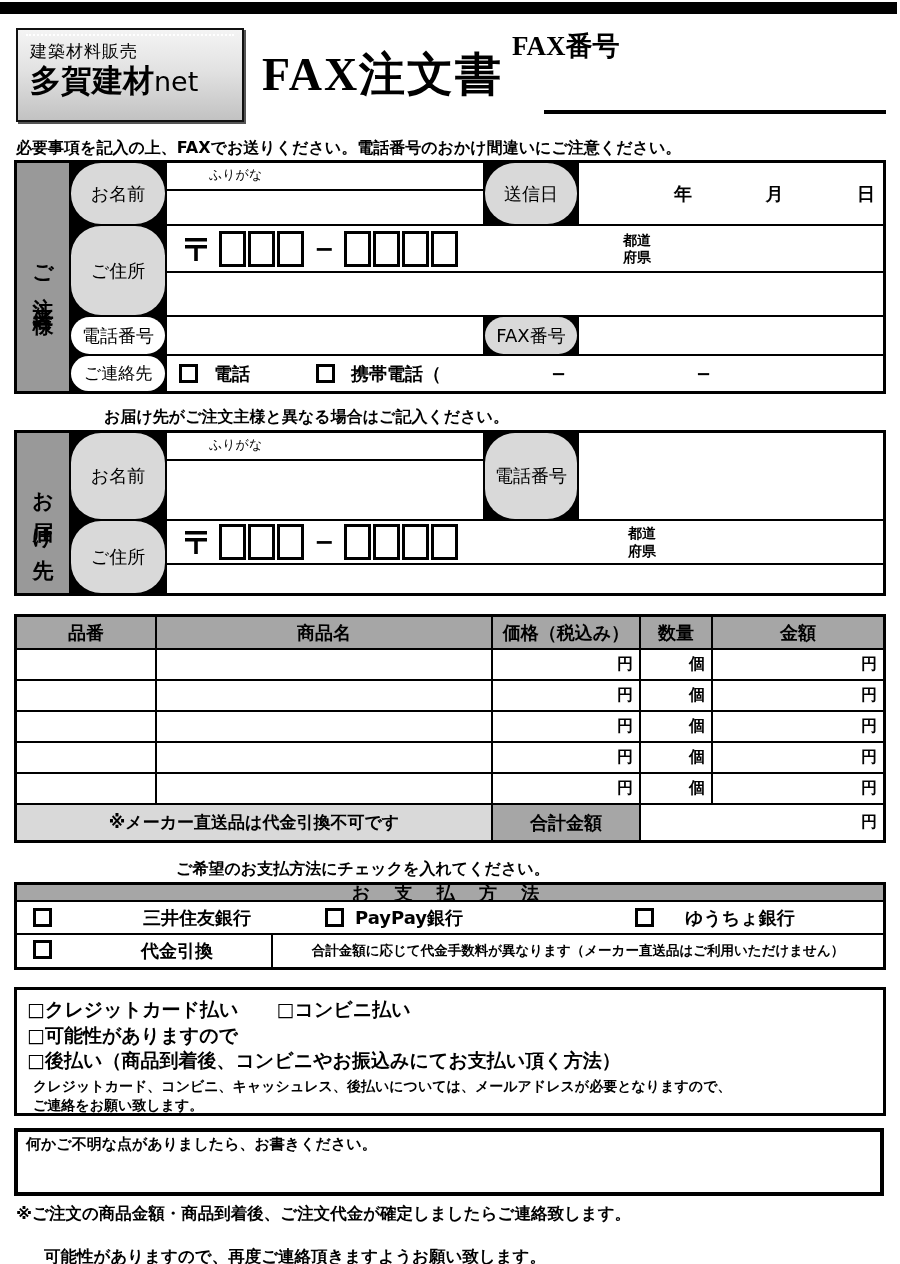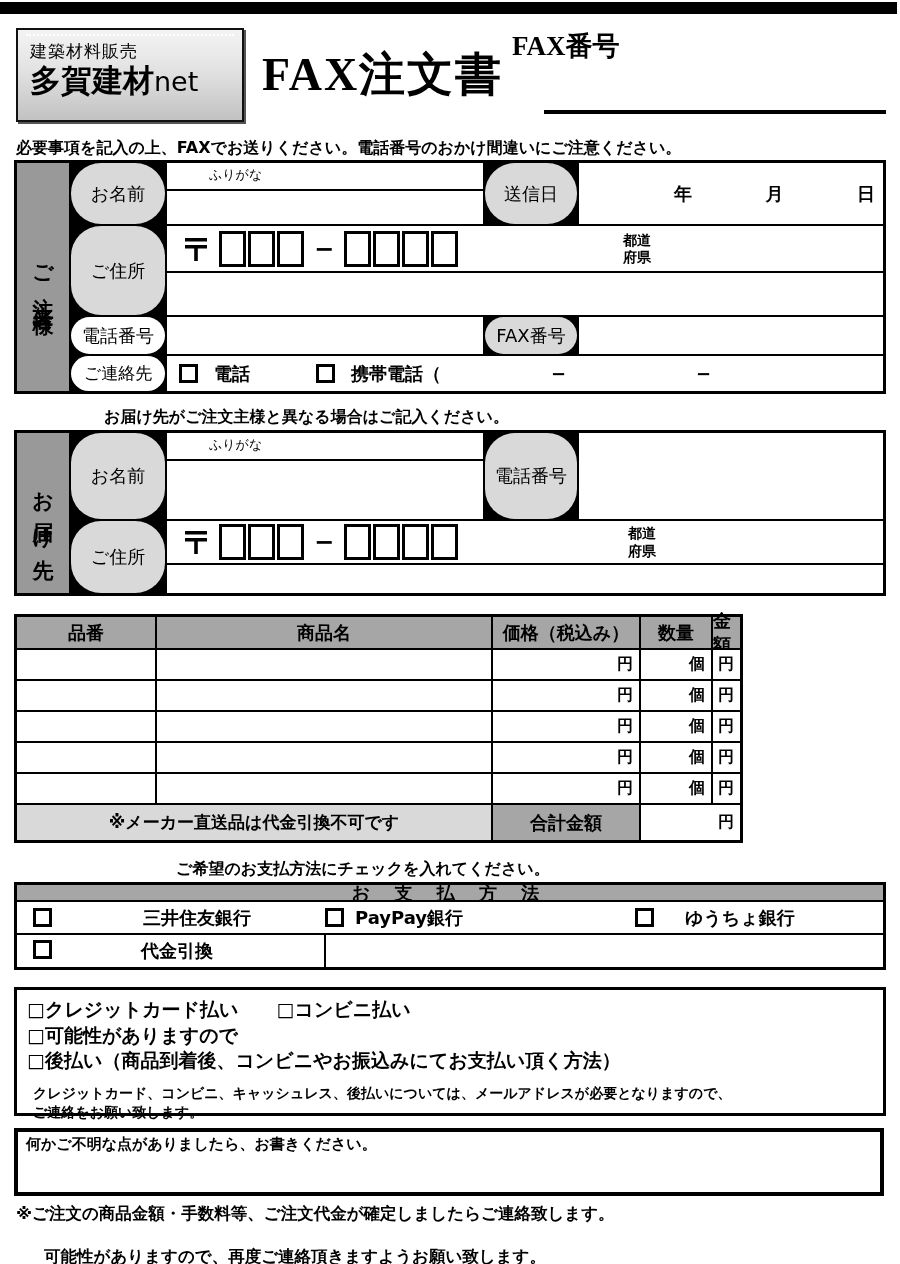--- a/index.html
+++ b/index.html
@@ -54,51 +54,51 @@
   .postal-cell { position:relative; display:flex; align-items:center; padding-left:18px; }
   .pbox { width:27px; height:36px; border:3px solid #000; background:#fff; margin-right:2px; }
   .pdash { font-size:24px; font-weight:bold; margin:0 10px 0 8px; }
   .pref { position:absolute; top:50%; transform:translateY(-50%); width:120px;
     text-align:center; font-size:14px; font-weight:bold; line-height:1.25; }
 
   .cb { display:inline-block; width:19px; height:19px; border:3px solid #000; background:#fff; flex:none; }
   .contact-cell { display:flex; align-items:center; font-size:18px; font-weight:bold; }
 
   
-  #product-table { left:14px; top:614px; width:729px;
+  #product-table { left:14px; top:614px; width:872px;
     grid-template-columns:138px 334px 146px 70px 1fr;
     grid-template-rows:31px 29px 29px 29px 29px 29px 35px; }
   .ph { font-size:18px; font-weight:bold; }
   .unit { display:flex; align-items:center; justify-content:flex-end; padding-right:6px;
     font-size:16px; font-weight:bold; }
   .pnote { font-size:17px; font-weight:bold; }
 
   .caption { font-size:16px; font-weight:bold; }
 
   
   #payment-table { left:14px; top:882px; width:872px; border:3px solid #000; background:#fff; }
   .pay-header { height:17px; background:#a6a6a6; border-bottom:2px solid #000;
     display:flex; align-items:center; justify-content:center;
     font-size:18px; font-weight:bold; letter-spacing:9px; }
   .pay-row1 { position:relative; height:33px; border-bottom:2px solid #000; }
   .pay-row1 .cb { position:absolute; top:6px; }
   .pay-row2 { display:flex; height:32px; }
-  .cod-cell { position:relative; width:309px; border-right:2px solid #000; flex:none; }
+  .cod-cell { position:relative; width:256px; border-right:2px solid #000; flex:none; }
   .cod-cell .cb { position:absolute; left:16px; top:5px; }
   .cod-label { position:absolute; left:70px; width:180px; top:4px; text-align:center;
     font-size:18px; font-weight:bold; }
   .cod-note { flex:1; display:flex; align-items:center; justify-content:center;
     font-size:13.5px; font-weight:bold; white-space:nowrap; }
   .bank-label { position:absolute; top:4px; font-size:18px; font-weight:bold; }
 
   #payment-extra { left:14px; top:987px; width:872px; height:129px; border:3px solid #000;
     padding:7px 12px 0 10px; }
   .pex-line { font-size:19px; font-weight:bold; line-height:1.35; }
   .pex-line1 { display:flex; gap:38px; }
-  .pex-note { font-size:14px; font-weight:bold; line-height:1.35; margin-top:10px; padding-left:6px; }
+  .pex-note { font-size:14px; font-weight:bold; line-height:1.35; margin-top:3px; padding-left:6px; }
 
   #comment-box { left:14px; top:1128px; width:870px; height:68px; border:4px solid #000;
     padding:3px 8px; font-size:15px; font-weight:bold; }
 
   .footnote { font-size:16.5px; font-weight:bold; }
 </style>
 </head>
 <body>
 
 <div id="page">
@@ -251,36 +251,37 @@
       <span class="cb" style="left:308px"></span>
       <span class="bank-label" style="left:338px">PayPay銀行</span>
       <span class="cb" style="left:618px"></span>
       <span class="bank-label" style="left:668px">ゆうちょ銀行</span>
     </div>
     <div class="pay-row2">
       <div class="cod-cell">
         <span class="cb"></span>
         <span class="cod-label">代金引換</span>
       </div>
+      <div class="cod-note">合計金額に応じて代金手数料が異なります（メーカー直送品はご利用いただけません）</div>
     </div>
   </div>
 
   <div class="abs" id="payment-extra">
     <div class="pex-line pex-line1">
       <span>□クレジットカード払い</span>
       <span>□コンビニ払い</span>
     </div>
     <div class="pex-line">□可能性がありますので</div>
     <div class="pex-line">□後払い（商品到着後、コンビニやお振込みにてお支払い頂く方法）</div>
     <div class="pex-note">
       <span>クレジットカード、コンビニ、キャッシュレス、後払いについては、メールアドレスが必要となりますので、</span><br>
       <span>ご連絡をお願い致します。</span>
     </div>
   </div>
 
   <div class="abs" id="comment-box">
     <span>何かご不明な点がありましたら、お書きください。</span>
   </div>
 
-  <div class="abs footnote" style="left:16px;top:1203px">※ご注文の商品金額・手数料等、ご注文代金が確定しましたらご連絡致します。</div>
+  <div class="abs footnote" style="left:16px;top:1203px">※ご注文の商品金額・商品到着後、ご注文代金が確定しましたらご連絡致します。</div>
   <div class="abs footnote" style="left:44px;top:1246px">可能性がありますので、再度ご連絡頂きますようお願い致します。</div>
 
 </div>
 
 </body></html>

